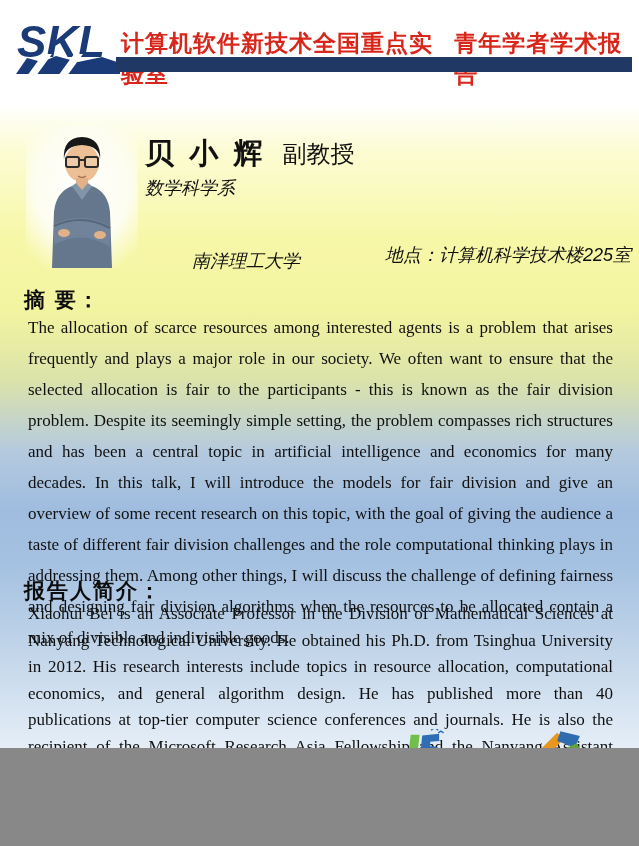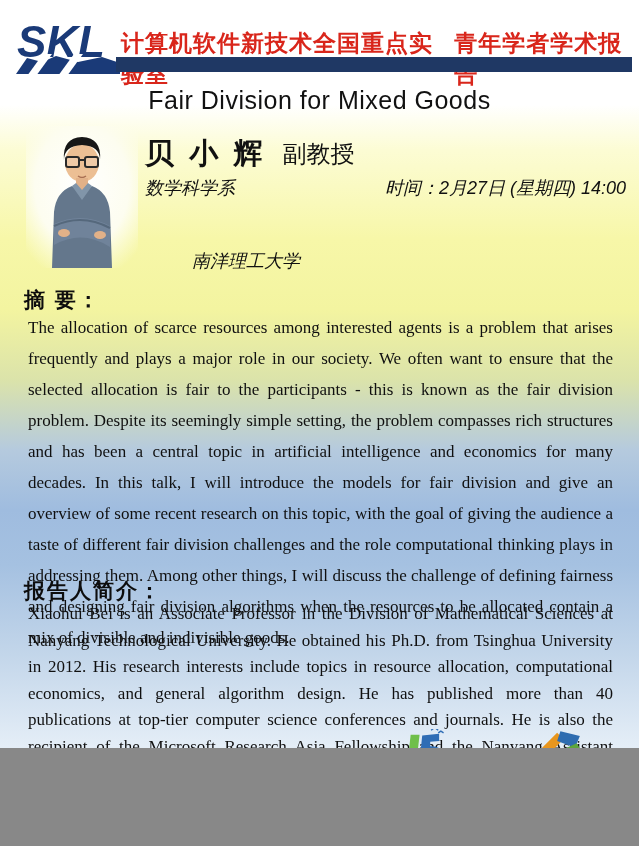--- a/index.html
+++ b/index.html
@@ -89,21 +89,20 @@
       <polygon points="58,38 67,38 51,60 42,60" fill="#ffffff"></polygon>
     </svg>
   </div>
 
   <div class="header-titles" style="color:#d9261b">
     <span>计算机软件新技术全国重点实验室</span>
     <span>青年学者学术报告</span>
   </div>
   <div class="navy-bar" style="background:#1f3864"></div>
 
-  <div class="talk-title">Fair Division for Mixed Goods</div>
 
   <div class="speaker-photo">
     <svg viewBox="0 0 112 142" width="112" height="142">
       <defs>
         <radialGradient id="pbg" cx="50%" cy="42%" r="68%">
           <stop offset="0%" stop-color="#ffffff"></stop>
           <stop offset="62%" stop-color="#fdfdf0"></stop>
           <stop offset="100%" stop-color="rgba(253,253,230,0)"></stop>
         </radialGradient>
       </defs>
@@ -124,22 +123,22 @@
       <ellipse cx="38" cy="107" rx="6" ry="4" fill="#e2b188"></ellipse>
       <ellipse cx="74" cy="109" rx="6" ry="4" fill="#e2b188"></ellipse>
     </svg>
   </div>
 
   <div class="speaker-name-row">
     <span class="speaker-name">贝 小 辉</span>
     <span class="speaker-title">副教授</span>
   </div>
   <div class="info-text dept">数学科学系</div>
-  <div class="info-text time">时间：2月27日 (星期四) 14:00</div>
   <div class="info-text univ">南洋理工大学</div>
+  <div class="info-text loc">地点：计算机科学技术楼225室</div>
 
   <div class="section-heading abstract-heading">摘 要：</div>
   <div class="body-text abstract-text">
     <span>The allocation of scarce resources among interested agents is a problem that arises frequently and plays a major role in our society. We often want to ensure that the selected allocation is fair to the participants - this is known as the fair division problem. Despite its seemingly simple setting, the problem compasses rich structures and has been a central topic in artificial intelligence and economics for many decades.</span>
     <span>In this talk, I will introduce the models for fair division and give an overview of some recent research on this topic, with the goal of giving the audience a taste of different fair division challenges and the role computational thinking plays in addressing them. Among other things, I will discuss the challenge of defining fairness and designing fair division algorithms when the resources to be allocated contain a mix of divisible and indivisible goods.</span>
   </div>
 
   <div class="section-heading bio-heading">报告人简介：</div>
   <div class="body-text bio-text">Xiaohui Bei is an Associate Professor in the Division of Mathematical Sciences at Nanyang Technological University. He obtained his Ph.D. from Tsinghua University in 2012. His research interests include topics in resource allocation, computational economics, and general algorithm design. He has published more than 40 publications at top-tier computer science conferences and journals. He is also the recipient of the Microsoft Research Asia Fellowship and the Nanyang Assistant Professorship.</div>
 

